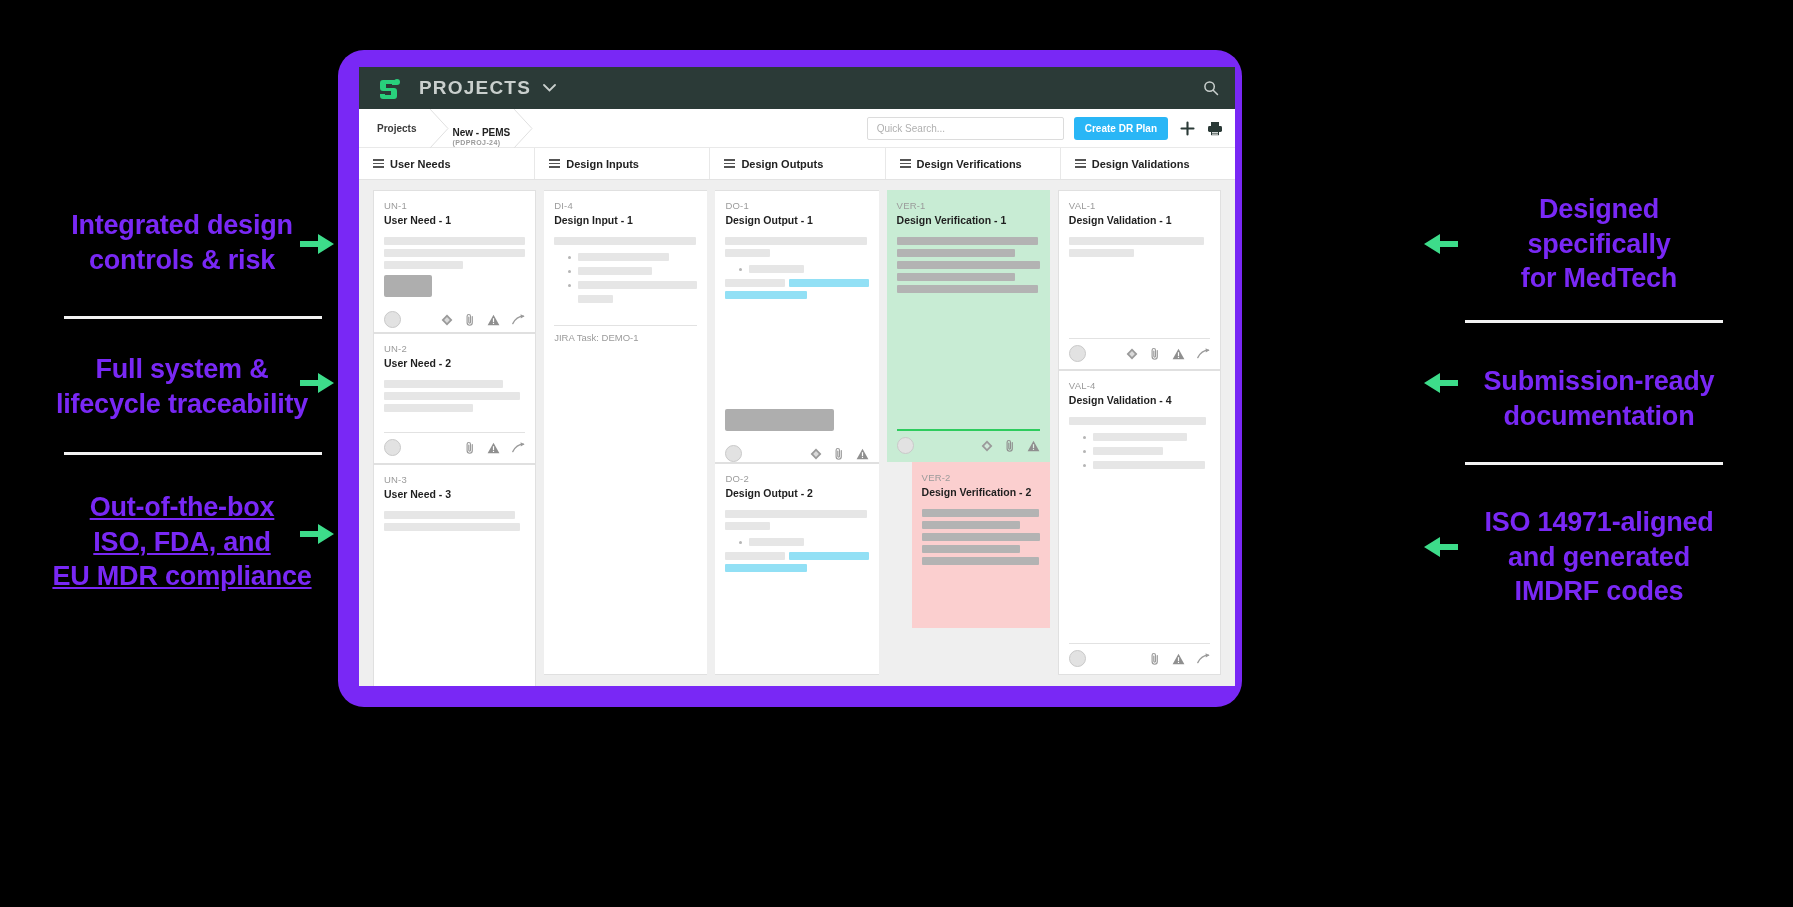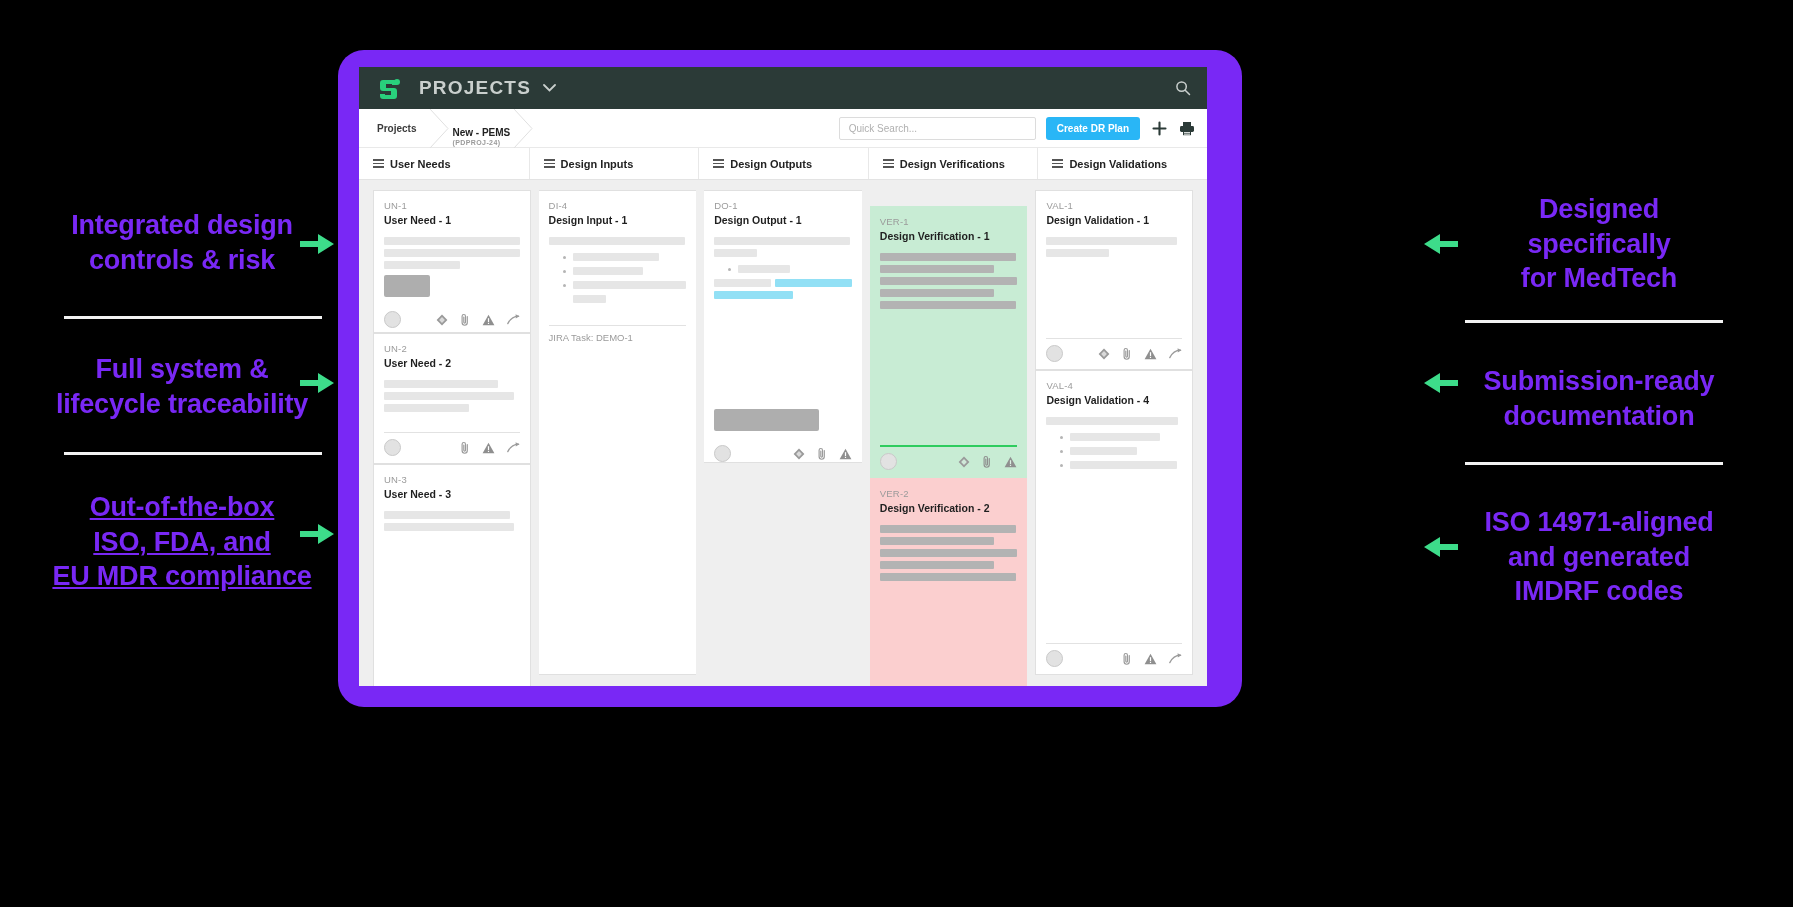--- a/index.html
+++ b/index.html
@@ -37,21 +37,21 @@
   .arrow { position: absolute; width: 34px; height: 22px; }
   .arrow svg { display:block; width:100%; height:100%; }
 
   
   .device {
     position: absolute;
     left: 338px; top: 50px;
     width: 904px; height: 657px;
     background: #7928f5;
     border-radius: 26px;
-    padding: 17px 35px 21px 21px;
+    padding: 17px 7px 21px 21px;
   }
   .screen {
     width: 100%; height: 100%;
     background: #ffffff;
     overflow: hidden;
     display: flex; flex-direction: column;
   }
 
   
   .topbar {
@@ -121,21 +121,21 @@
   }
   .col { padding: 0 4px; min-width:0; }
 
   .card {
     background: #fff;
     border: 1px solid #e0e0e0;
     padding: 9px 10px 7px 10px;
     display: flex; flex-direction: column;
     margin-bottom: 0;
   }
-  .card.green { background:#c8ecd4; border-color:#c8ecd4;margin-top:16px; }
+  .card.green { background:#c8ecd4; border-color:#c8ecd4; }
   .card.red   { background:#fbcfcf; border-color:#fbcfcf; }
   .card.flush { border-left:none; border-right:none; }
 
   .card-id {
     font-size: 9.5px; color:#9b9b9b; letter-spacing:.2px; margin-bottom: 3px;
   }
   .card-title {
     font-size: 10.5px; font-weight:700; color:#1f1f1f; margin-bottom: 11px;
   }
   .body { flex:1; }
@@ -512,20 +512,39 @@
                     <svg width="13" height="12" viewBox="0 0 13 12">
                       <path d="M6.5 0.7 L12.4 11.2 H0.6 Z" fill="#8f8f8f"></path>
                       <rect x="5.9" y="4.2" width="1.2" height="3.8" fill="#fff"></rect>
                       <rect x="5.9" y="8.8" width="1.2" height="1.2" fill="#fff"></rect>
                     </svg>
                   </span>
               </div>
             </div>
           </div>
 
+          <div class="card flush" style="height:212px;">
+            <div class="card-id">DO-2</div>
+            <div class="card-title">Design Output - 2</div>
+            <div class="body">
+              <div class="bar" style="width:99%"></div>
+              <div class="bar" style="width:31%"></div>
+              <div class="bullets">
+                <div class="bline">
+                    <span class="dot"></span>
+                    <span class="bar" style="max-width:42%"></span>
+                  </div>
+              </div>
+              <div class="row-inline" style="margin-top:6px;">
+                <div class="bar" style="width:42%; margin-bottom:0;"></div>
+                <div class="bar cyan" style="width:56%; margin-bottom:0;"></div>
+              </div>
+              <div class="bar cyan" style="width:57%"></div>
+            </div>
+          </div>
         </div>
 
         <div class="col" style="padding:0 4px;">
 
           <div class="card green flush" style="height:272px;">
             <div class="card-id">VER-1</div>
             <div class="card-title">Design Verification - 1</div>
             <div class="body">
               <div class="bar dark" style="width:99%"></div>
               <div class="bar dark" style="width:83%"></div>
@@ -552,21 +571,21 @@
                     <svg width="13" height="12" viewBox="0 0 13 12">
                       <path d="M6.5 0.7 L12.4 11.2 H0.6 Z" fill="#8f8f8f"></path>
                       <rect x="5.9" y="4.2" width="1.2" height="3.8" fill="#ddf0e3"></rect>
                       <rect x="5.9" y="8.8" width="1.2" height="1.2" fill="#ddf0e3"></rect>
                     </svg>
                   </span>
               </div>
             </div>
           </div>
 
-          <div class="card red flush" style="height:213px;">
+          <div class="card red flush" style="height:166px;margin-left:25px;">
             <div class="card-id">VER-2</div>
             <div class="card-title">Design Verification - 2</div>
             <div class="body">
               <div class="bar dark" style="width:99%"></div>
               <div class="bar dark" style="width:83%"></div>
               <div class="bar dark" style="width:100%"></div>
               <div class="bar dark" style="width:83%"></div>
               <div class="bar dark" style="width:99%"></div>
             </div>
           </div>

